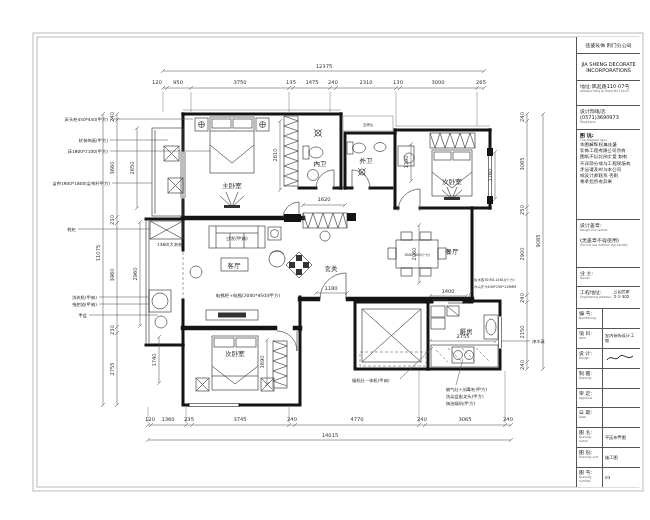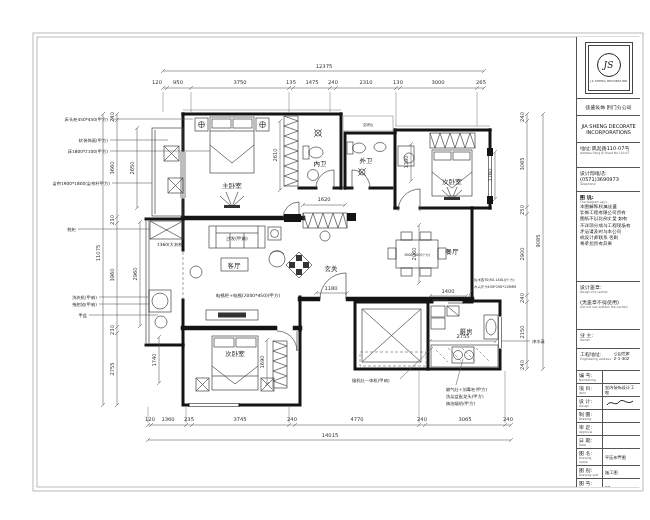--- a/index.html
+++ b/index.html
@@ -345,26 +345,20 @@
     <path class="dm" d="M472,290 L468,298"></path>
     <text class="t35" x="474" y="281">热水器70(50-140L)(甲方)</text>
     <text class="t35" x="474" y="288">水表尺寸430*250*115MM</text>
     <path class="dm" d="M501,341 H530"></path>
     <text class="an" x="532" y="343">净水器</text>
   </g>
 </svg>
 
 
 <div id="tb">
-  <div class="sec logowrap">
-    <div class="logobox">
-      <div class="logocircle">JS</div>
-      <div class="logocap">J A SHENG DECORATION</div>
-    </div>
-  </div>
   <div class="sec cen" style="height:17px;display:flex;align-items:center;justify-content:center;">佳盛装饰 荆门分公司</div>
   <div class="sec cen" style="height:27px;display:flex;flex-direction:column;justify-content:center;">
     <div>JIA SHENG DECORATE</div>
     <div>INCORPORATIONS</div>
   </div>
   <div class="sec" style="height:25px;">
     <div>地址:凤起路110-07号</div>
     <div class="en">Address:Feng Qi Road No.110-07</div>
   </div>
   <div class="sec" style="height:24px;">

